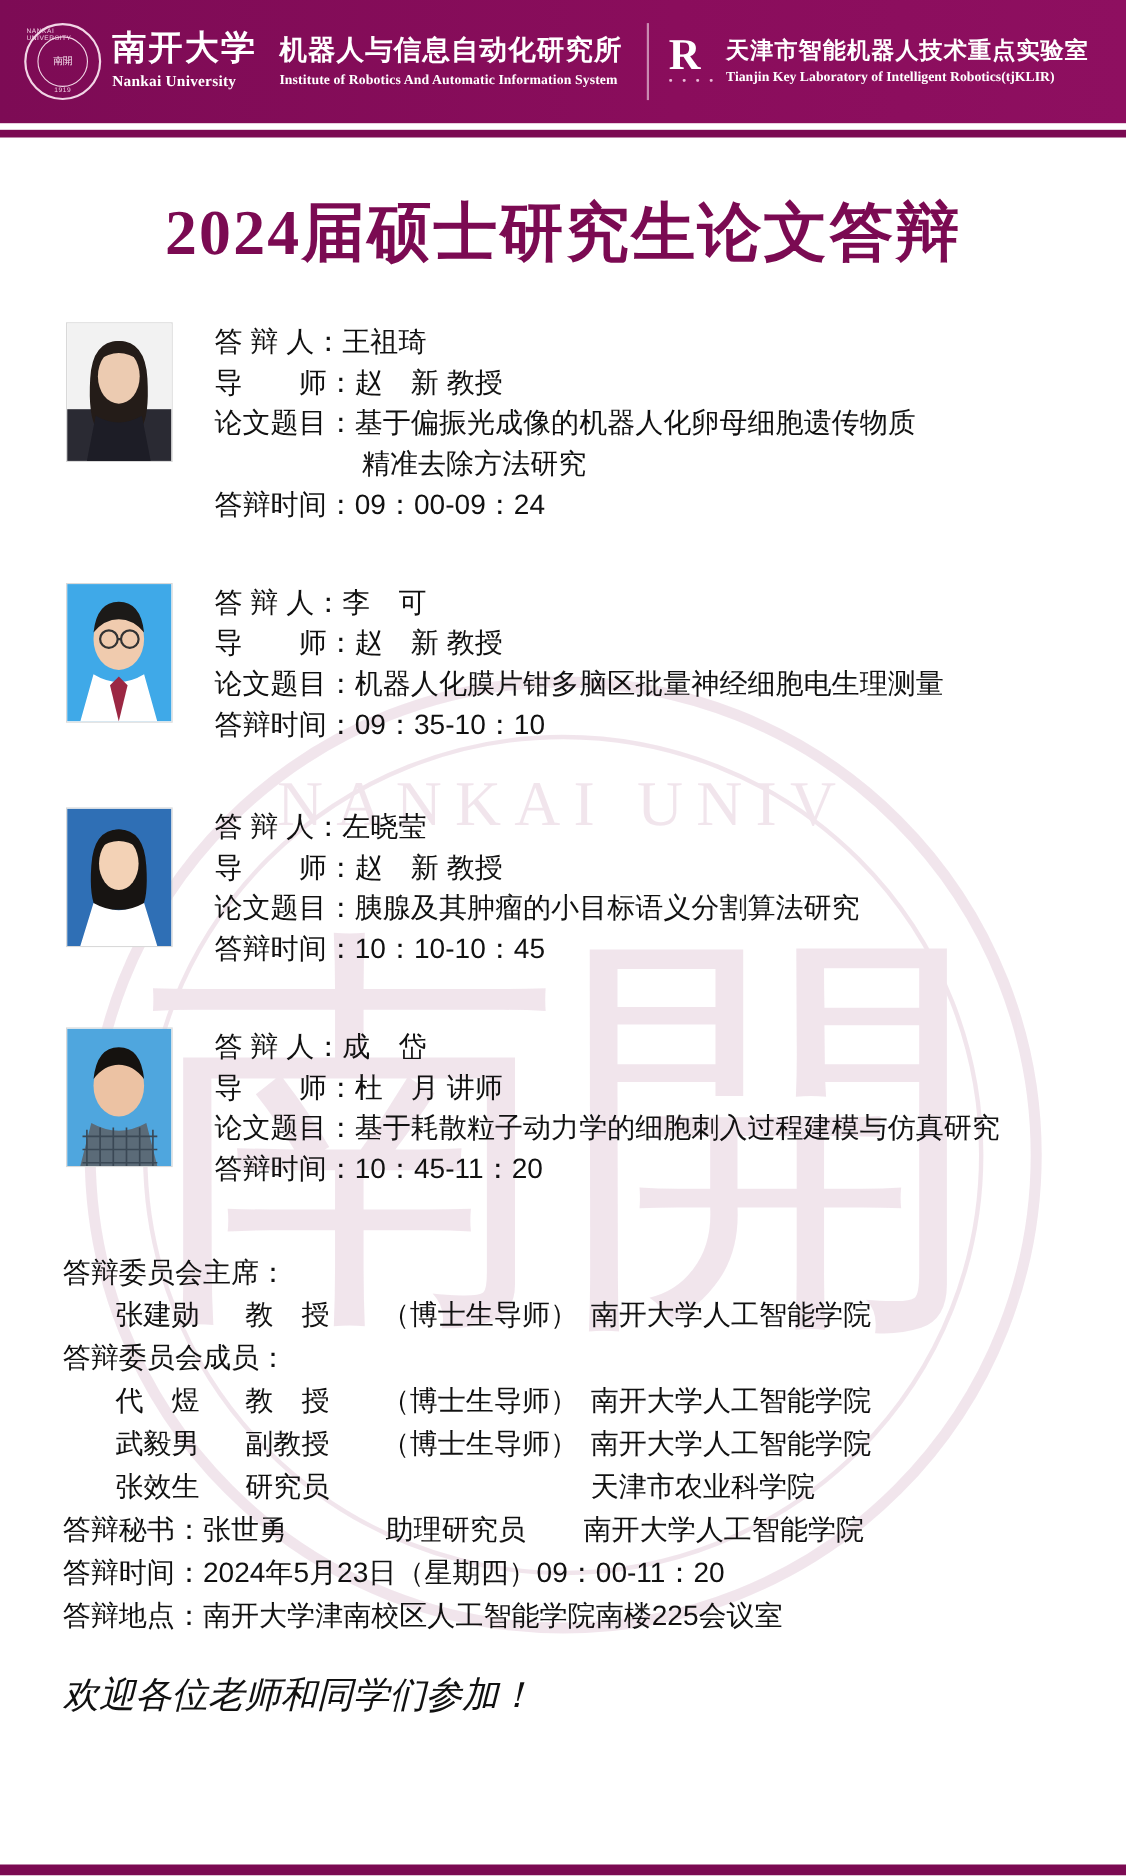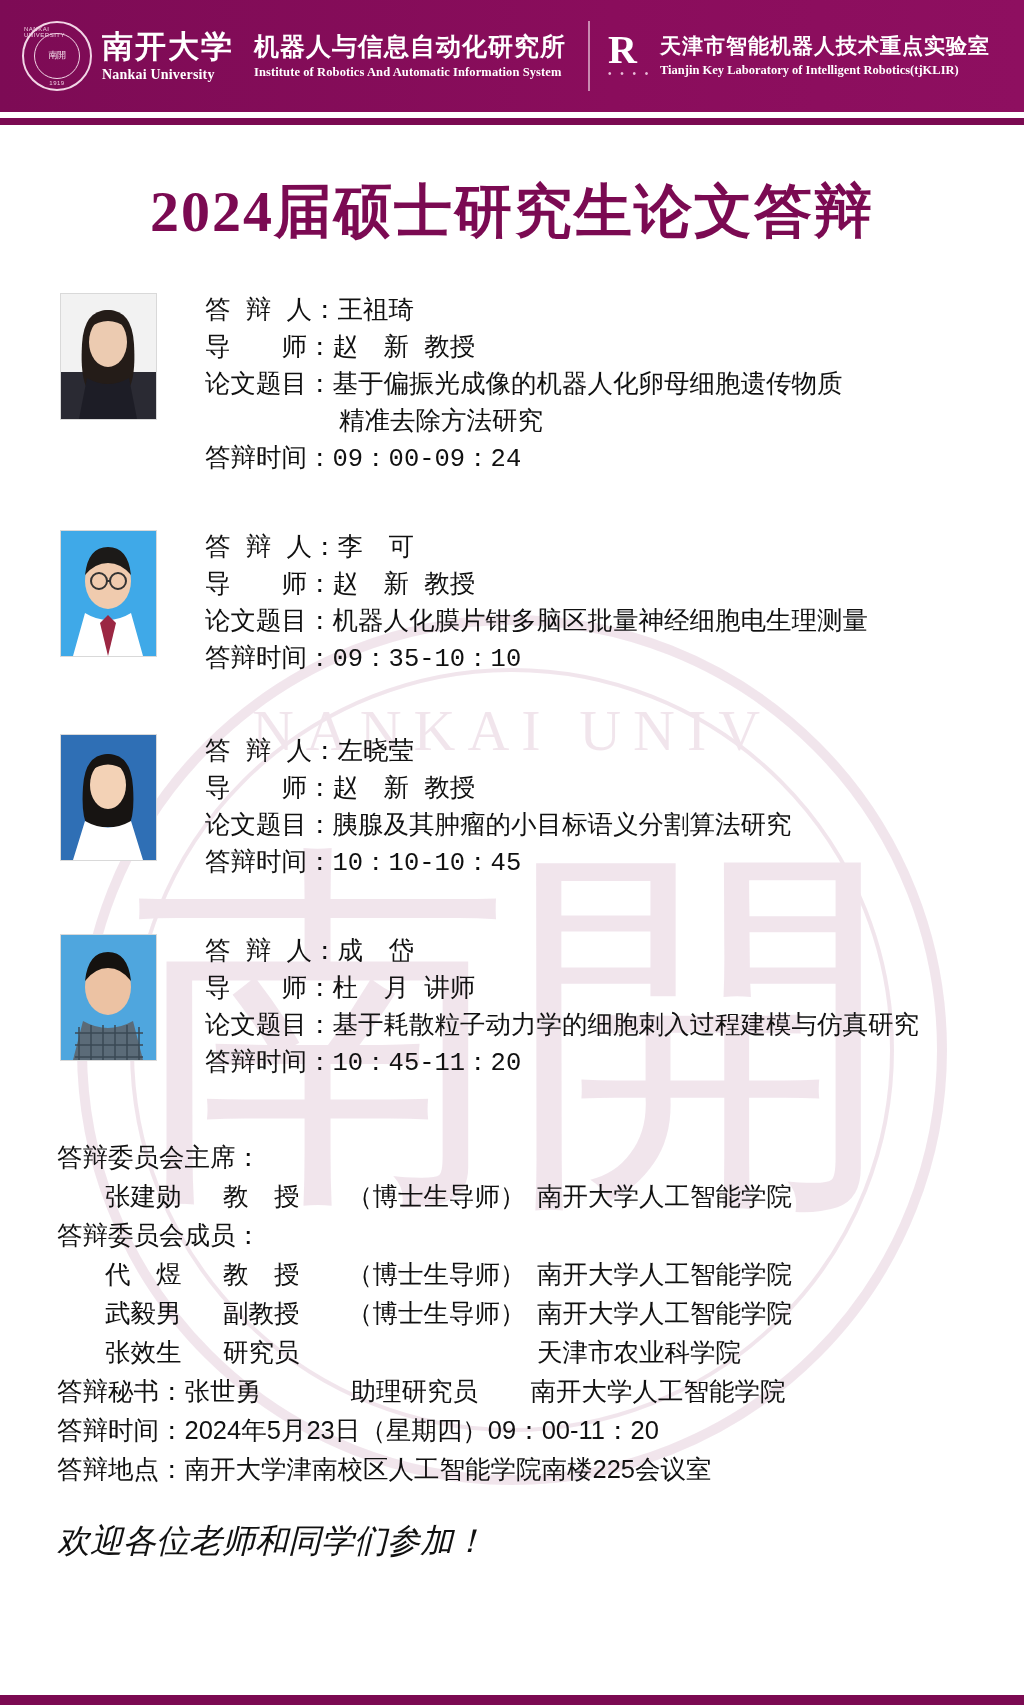--- a/index.html
+++ b/index.html
@@ -66,21 +66,21 @@
   }
   .nk-seal .ring-text.top { top: 3px; }
   .nk-seal .ring-text.bottom { bottom: 3px; }
 
   .nk-name {
     margin-left: 10px;
     color: #ffffff;
     line-height: 1;
   }
   .nk-name .cn {
-    font-family: Liberation Serif, serif;
+    font-family: Liberation Mono, monospace;
     font-weight: bold;
     font-size: 31px;
     letter-spacing: 2px;
     display: block;
   }
   .nk-name .en {
     font-family: "Liberation Serif", serif;
     font-weight: bold;
     font-size: 14px;
     letter-spacing: 0.2px;
@@ -194,25 +194,25 @@
   }
   .entry .photo {
     width: 95px;
     height: 125px;
     flex: 0 0 auto;
     border: 1px solid #d9d9d9;
     overflow: hidden;
     position: relative;
   }
   .entry .info {
-    margin-left: 48px;
+    margin-left: 38px;
     font-size: 25.5px;
     line-height: 37px;
     color: #111111;
-    font-family: Liberation Mono, monospace;
+    font-family: Liberation Sans, sans-serif;
     white-space: nowrap;
   }
   .entry .info .row { display: block; }
   .entry .info .row .lbl { letter-spacing: 0px; }
   .entry .info .cont { display: block; padding-left: 134px; }
 
   
   #entry-1 { margin-top: 42px; }
   #entry-2 { margin-top: 52px; }
   #entry-3 { margin-top: 56px; }

